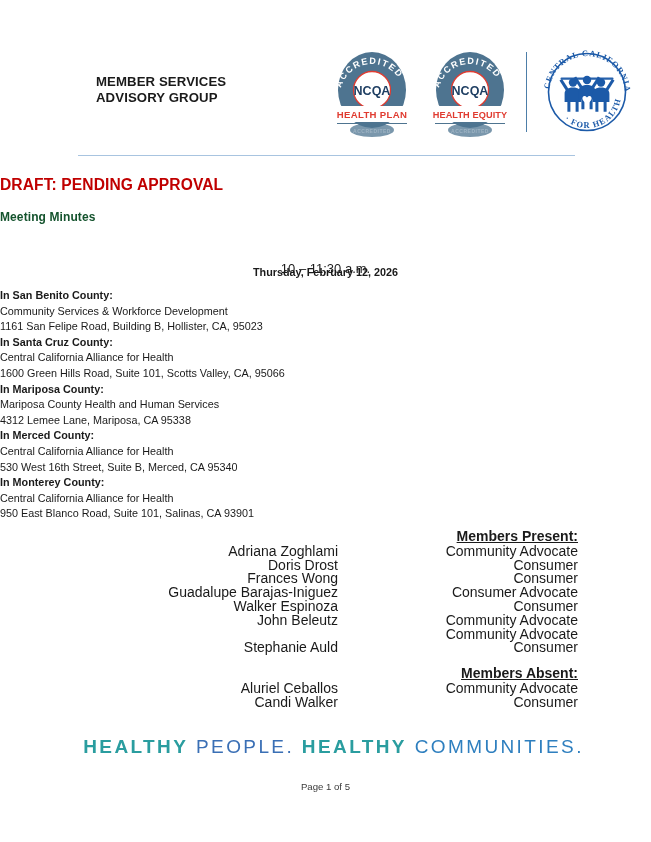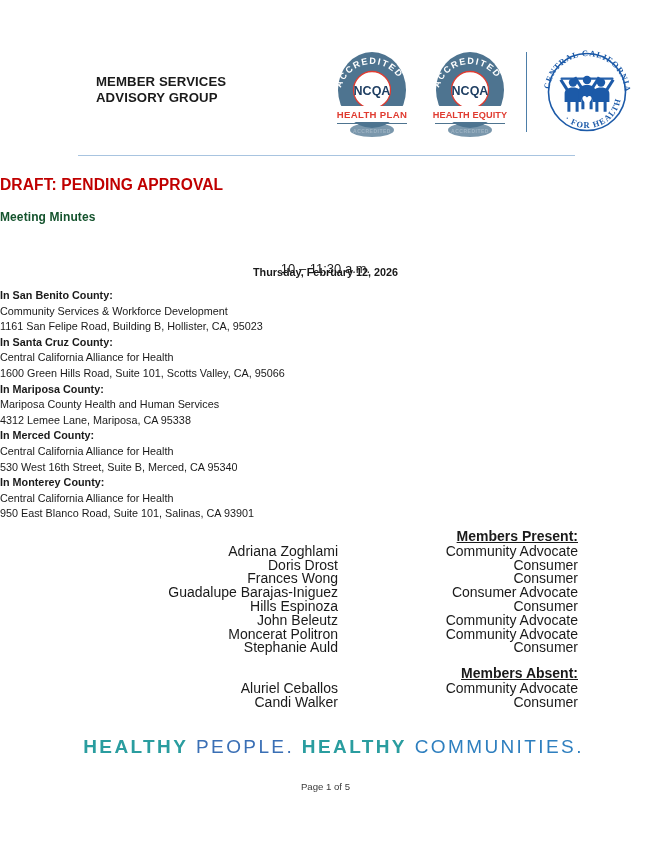--- a/index.html
+++ b/index.html
@@ -339,29 +339,28 @@
         </div>
         <div class="member-row">
           <div class="member-name">Frances Wong</div>
           <div class="member-role">Consumer</div>
         </div>
         <div class="member-row">
           <div class="member-name">Guadalupe Barajas-Iniguez</div>
           <div class="member-role">Consumer Advocate</div>
         </div>
         <div class="member-row">
-          <div class="member-name">Hills Espinoza</div>
+          <div class="member-name">Walker Espinoza</div>
           <div class="member-role">Consumer</div>
         </div>
         <div class="member-row">
           <div class="member-name">John Beleutz</div>
           <div class="member-role">Community Advocate</div>
         </div>
         <div class="member-row">
-          <div class="member-name">Moncerat Politron</div>
           <div class="member-role">Community Advocate</div>
         </div>
         <div class="member-row">
           <div class="member-name">Stephanie Auld</div>
           <div class="member-role">Consumer</div>
         </div>
       </div>
   </div>
 
   <div class="members-block" id="members-absent-block">

